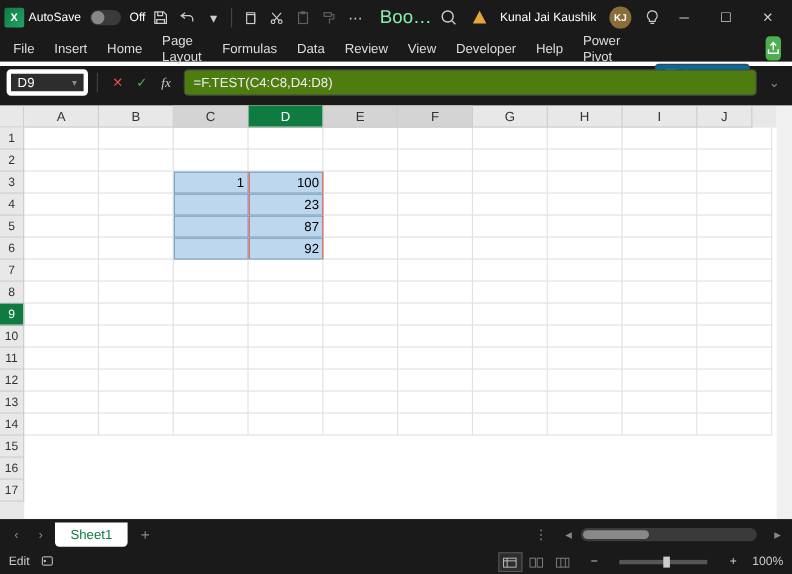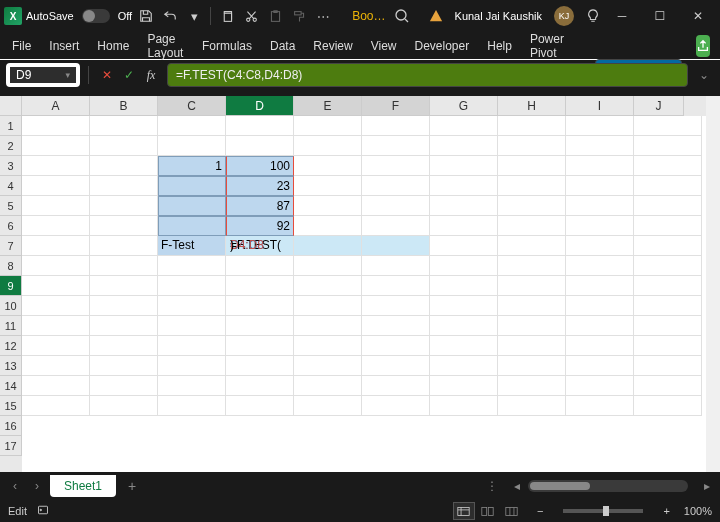--- a/index.html
+++ b/index.html
@@ -9,26 +9,26 @@
   .titlebar { height: 32px; background: #1a1a1a; display: flex; align-items: center; padding: 0 4px; gap: 4px; }
   .app-icon { width: 18px; height: 18px; background: linear-gradient(135deg,#107c41,#21a366); border-radius: 2px; display: flex; align-items: center; justify-content: center; font-size: 10px; font-weight: bold; color: #fff; }
   .autosave { display: flex; align-items: center; gap: 8px; font-size: 11px; }
   .toggle { width: 28px; height: 14px; background: #3a3a3a; border-radius: 7px; position: relative; }
   .toggle::after { content: ''; position: absolute; left: 1px; top: 1px; width: 12px; height: 12px; background: #888; border-radius: 50%; }
   .tb-icon { width: 20px; height: 20px; display: flex; align-items: center; justify-content: center; color: #ccc; font-size: 13px; cursor: pointer; }
   .tb-sep { width: 1px; height: 18px; background: #444; margin: 0 2px; }
   .title-center { flex: 1; display: flex; align-items: center; justify-content: center; gap: 8px; }
   .search-circle { width: 16px; height: 16px; }
   .user-area { display: flex; align-items: center; gap: 12px; }
-  .user-badge { width: 20px; height: 20px; background: #8a6d3b; border-radius: 50%; font-size: 9px; display: flex; align-items: center; justify-content: center; }
+  .user-badge { width: 20px; height: 20px; background: #8a6d3b; border-radius: 50%; font-size: 9px; display: flex; align-items: center; justify-content: center; font-weight: bold; }
   .win-controls { display: flex; gap: 2px; }
   .win-btn { width: 36px; height: 28px; display: flex; align-items: center; justify-content: center; color: #ccc; cursor: pointer; }
 
   
-  .ribbon { height: 28px; background: #1a1a1a; display: flex; align-items: center; padding: 0 10px; gap: 14px; font-size: 12px; border-bottom: 1px solid #ffffff; }
+  .ribbon { height: 28px; background: #1a1a1a; display: flex; align-items: center; padding: 0 10px; gap: 14px; font-size: 12px; border-bottom: 4px solid #ffffff; }
   .ribbon-tab { color: #ddd; cursor: pointer; padding: 4px 2px; }
   .ribbon-spacer { flex: 1; }
   .comments-btn { display: flex; align-items: center; gap: 4px; background: #0369a1; padding: 3px 8px; border-radius: 4px; border: 1px solid #444; font-size: 11px; margin-top: 47px; }
   .share-btn { width: 26px; height: 22px; background: #4caf50; border-radius: 4px; display: flex; align-items: center; justify-content: center; }
 
   
   .formula-bar { height: 30px; background: #1a1a1a; display: flex; align-items: center; padding: 3px 6px; gap: 6px; }
   .name-box { width: 74px; height: 24px; background: #2d2d2d; border: 4px solid #ffffff; border-radius: 4px; display: flex; align-items: center; padding: 0 6px; font-size: 12px; justify-content: space-between; }
   .fb-btns { display: flex; gap: 2px; align-items: center; }
   .fb-btn { width: 20px; height: 20px; display: flex; align-items: center; justify-content: center; cursor: pointer; color: #ccc; font-size: 12px; }
@@ -125,21 +125,21 @@
       </svg>
     </div>
   <div class="tb-icon" style="opacity:.4">
       <svg width="13" height="13" viewBox="0 0 16 16" fill="none" stroke="currentColor" stroke-width="1.3">
         <rect x="2" y="2" width="8" height="4"></rect>
         <path d="M10 4h3v5H8v5"></path>
       </svg>
     </div>
   <div class="tb-icon">⋯</div>
   <div class="title-center">
-    <span style="font-size:12px;color:#eab308">Boo…</span>
+    <span style="font-size:17px;color:#86efac">Boo…</span>
     <svg class="search-circle" viewBox="0 0 16 16" fill="none" stroke="#ccc" stroke-width="1.3">
         <circle cx="7" cy="7" r="5"></circle>
         <path d="M11 11l3 3"></path>
       </svg>
   </div>
   <div class="user-area">
     <svg width="14" height="14" viewBox="0 0 16 16" fill="#e8a33d">
         <path d="M8 1l7 13H1z"></path>
       </svg>
     <span style="font-size:11px">Kunal Jai Kaushik</span>
@@ -300,40 +300,20 @@
         <div class="cell"></div>
         <div class="cell"></div>
         <div class="cell"></div>
         <div class="cell"></div>
         <div class="cell"></div>
         <div class="cell"></div>
       </div>
     <div class="row">
         <div class="cell"></div>
         <div class="cell"></div>
-        <div class="cell label-blue">F-Test</div>
-      <div class="cell editing">
-          <span class="formula-txt">
-            <span>=F.TEST(</span>
-            <span class="p1">C4:C8</span>
-            <span>,</span>
-            <span class="p2">D4:D8</span>
-            <span>)</span>
-          </span>
-        </div>
-      <div class="cell sel-range"></div>
-        <div class="cell sel-range"></div>
-        <div class="cell"></div>
-        <div class="cell"></div>
-        <div class="cell"></div>
-        <div class="cell"></div>
-      </div>
-    <div class="row">
-        <div class="cell"></div>
-        <div class="cell"></div>
         <div class="cell"></div>
         <div class="cell"></div>
         <div class="cell"></div>
         <div class="cell"></div>
         <div class="cell"></div>
         <div class="cell"></div>
         <div class="cell"></div>
         <div class="cell"></div>
       </div>
     <div class="row">

